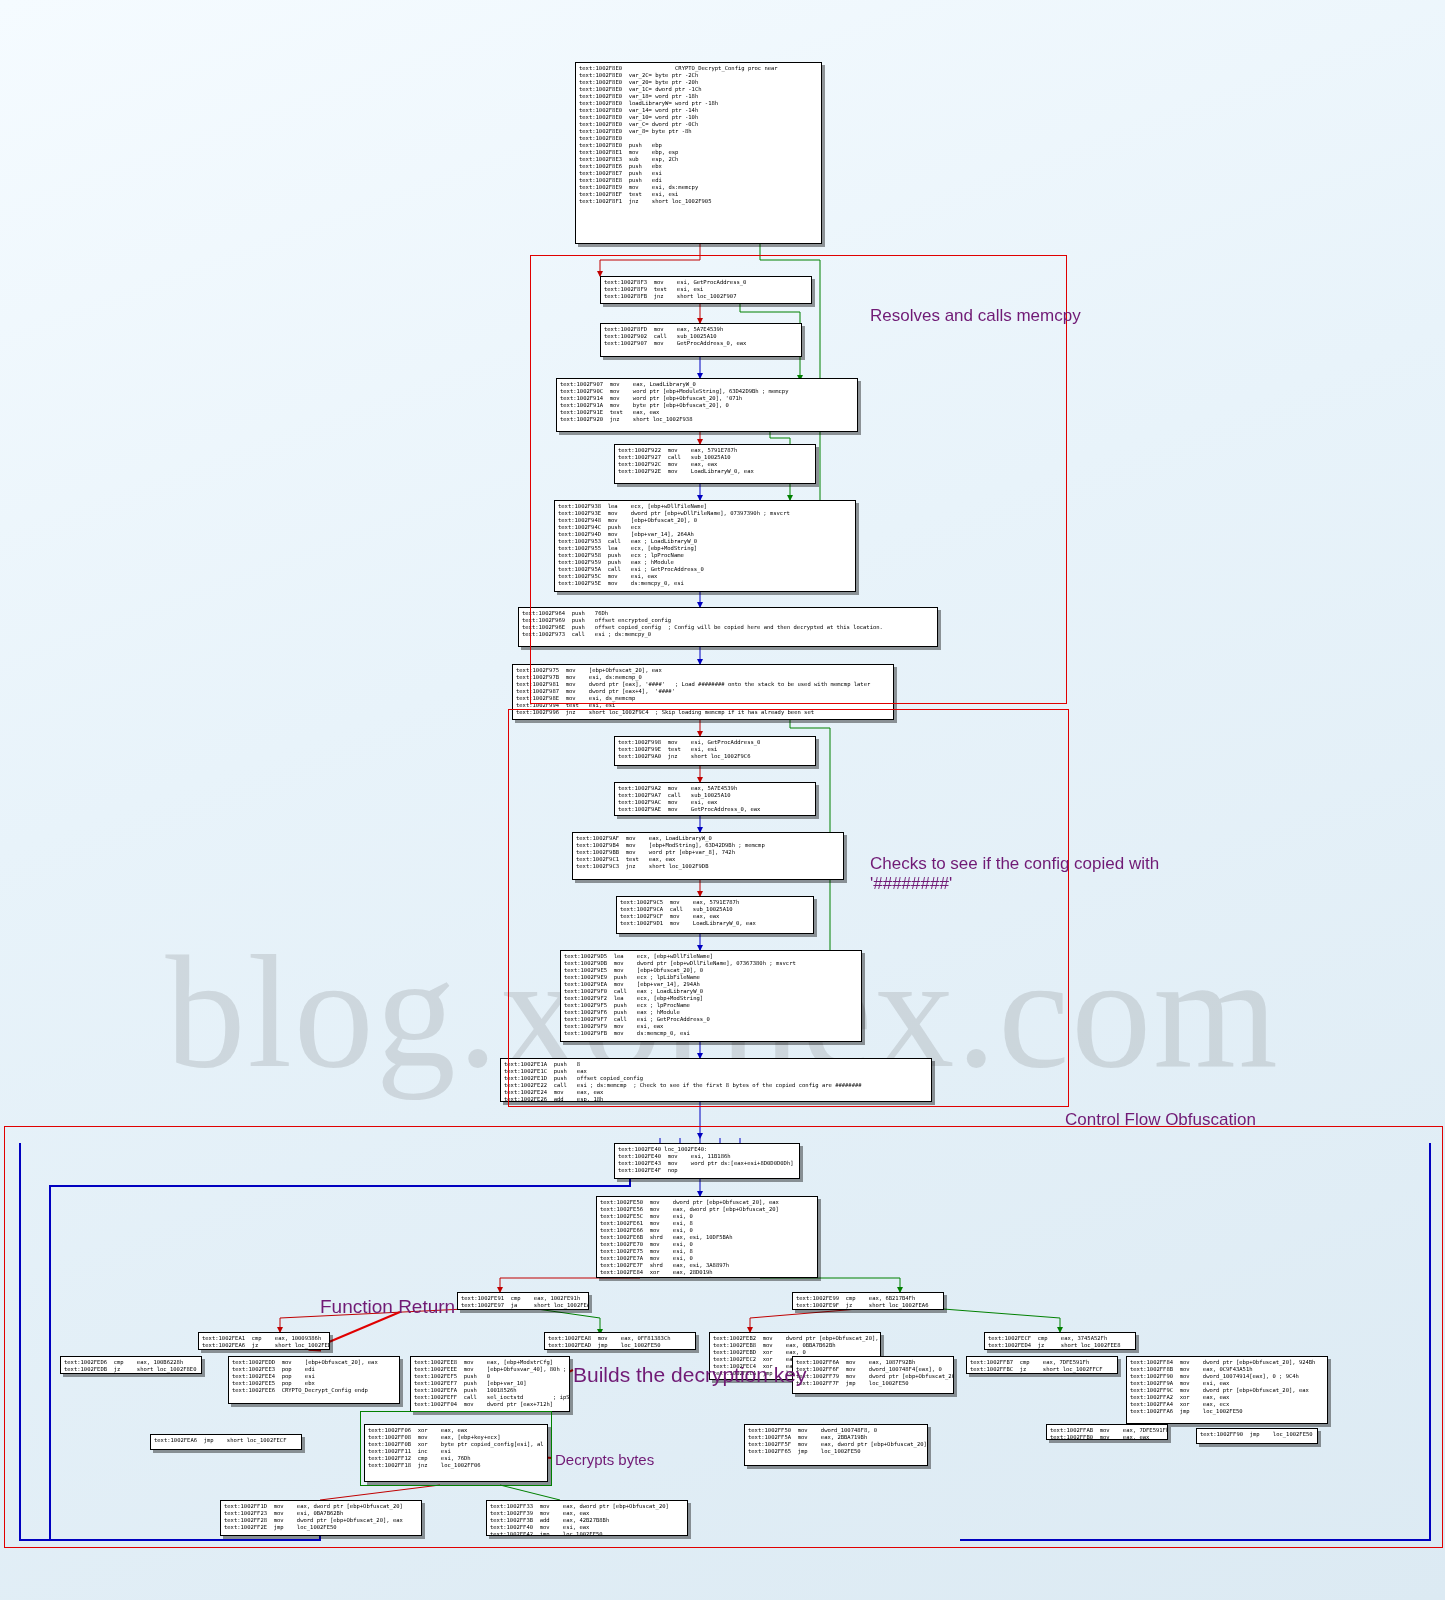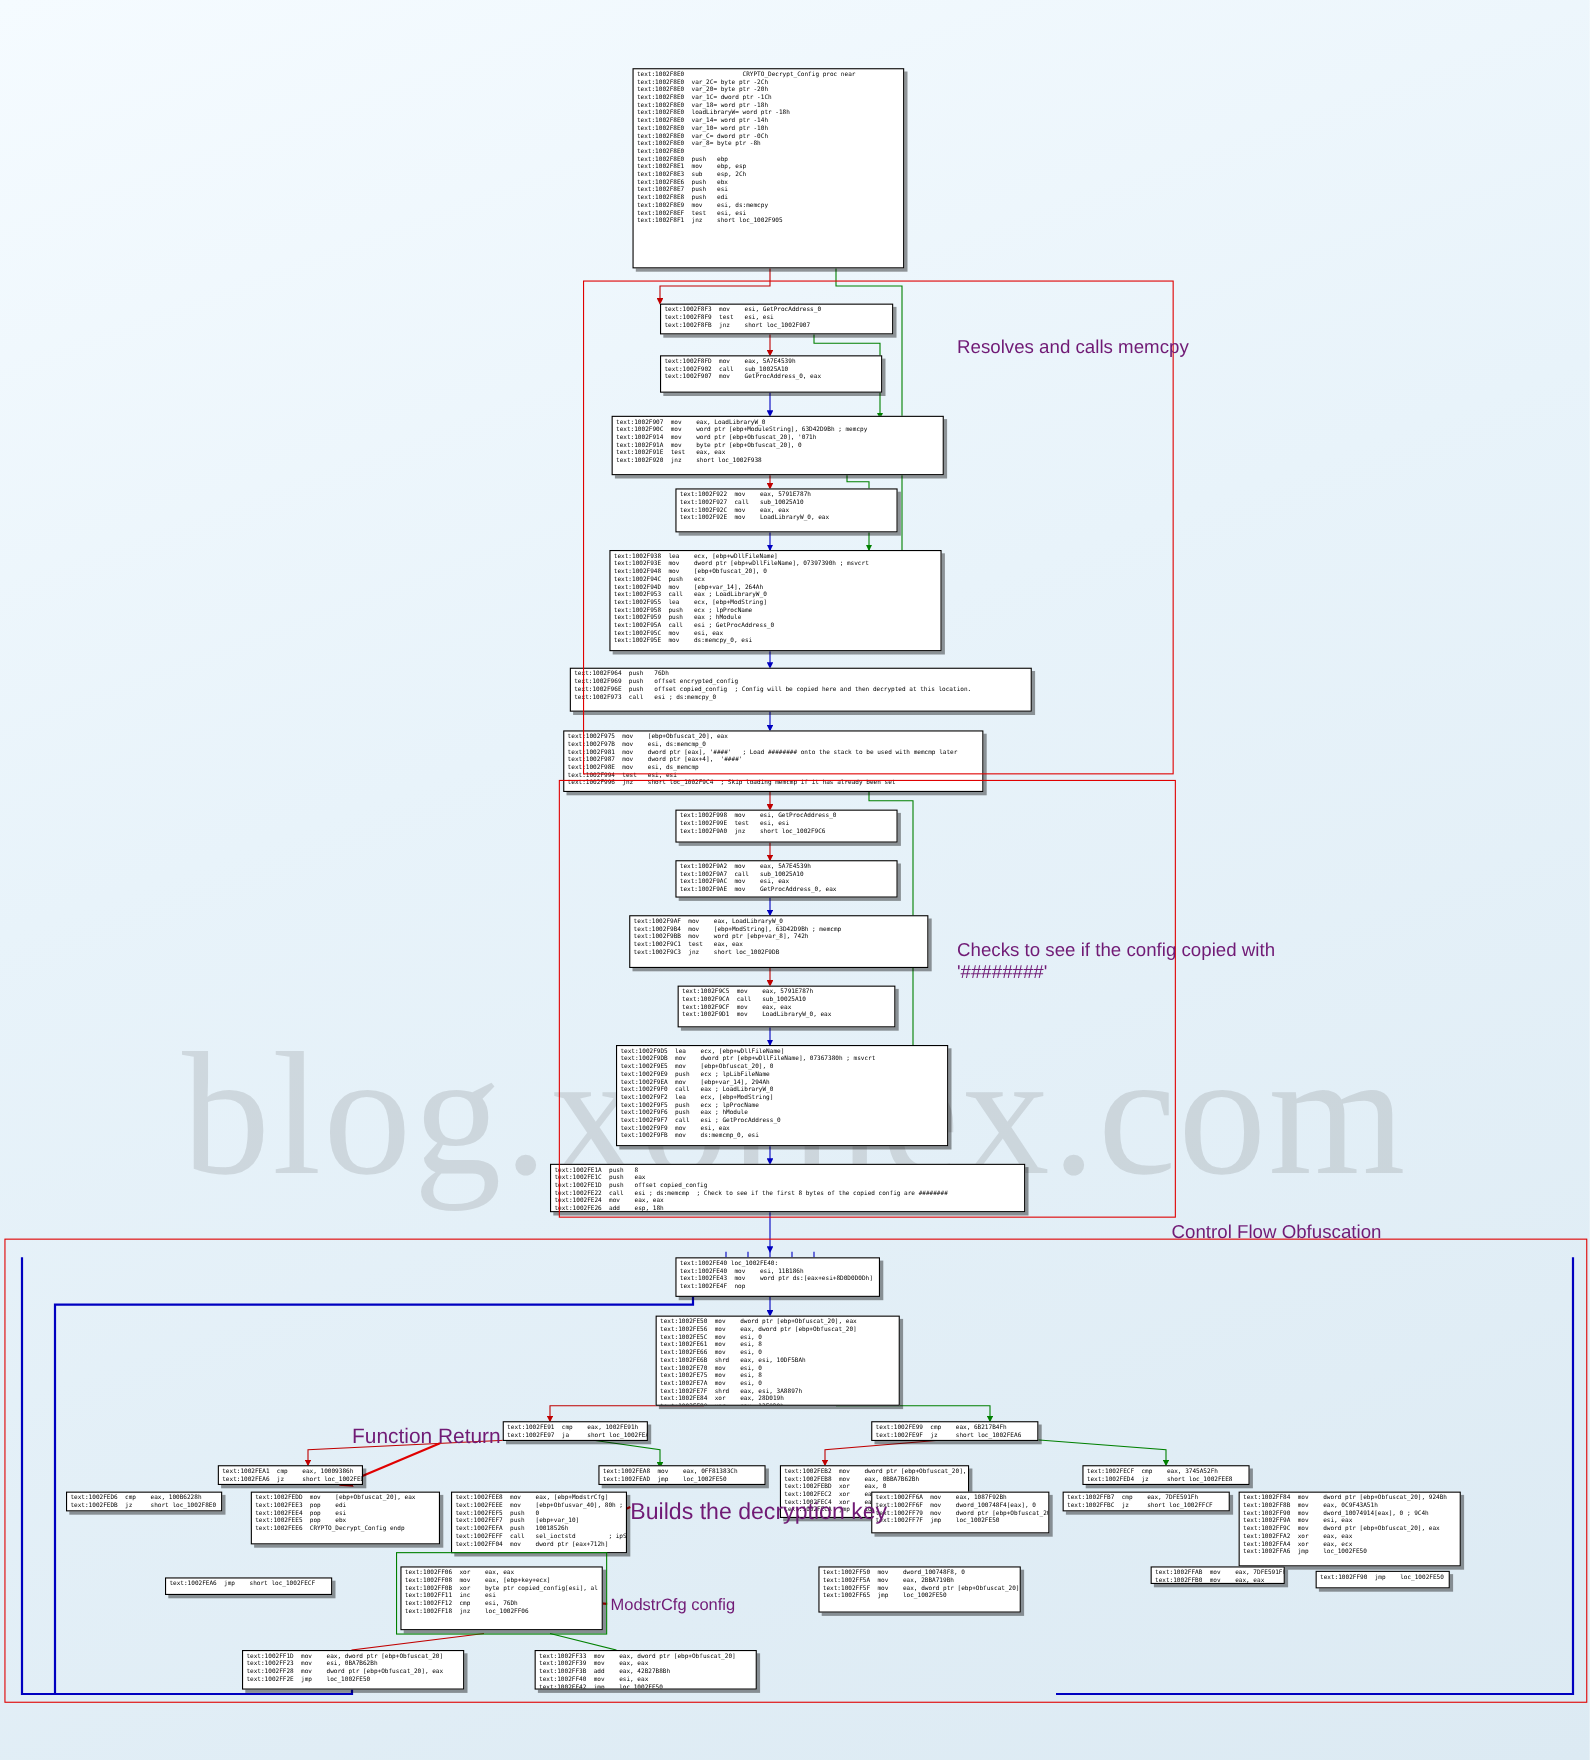--- a/index.html
+++ b/index.html
@@ -66,21 +66,21 @@
 <div class="annot-box" style="left:4px;   top:1126px; width:1437px; height:420px;"></div>
 
 <div style="position:absolute; border:1.5px solid #008000; left:360px; top:1411px; width:190px; height:73px; z-index:4; pointer-events:none;"></div>
 
 <div class="annot" style="left:870px; top:306px;">Resolves and calls memcpy</div>
 <div class="annot" style="left:870px; top:854px;">Checks to see if the config copied with</div>
 <div class="annot" style="left:870px; top:874px;">'########'</div>
 <div class="annot" style="left:1045px; top:1110px;margin-left:20px;">Control Flow Obfuscation</div>
 <div class="annot" style="left:320px; top:1296px; font-size:19px;">Function Return</div>
 <div class="annot" style="left:573px; top:1363px; font-size:21px;">Builds the decryption key</div>
-<div class="annot" style="left:555px; top:1451px; font-size:15px;">ModstrCfg config</div>
+<div class="annot" style="left:555px; top:1451px; font-size:15px;">Decrypts bytes</div>
 
 <svg class="edges">
   <defs>
     <marker id="arr-g" markerWidth="6" markerHeight="6" refX="5" refY="3" orient="auto">
         <path d="M0,0 L6,3 L0,6 Z" fill="#008000"></path>
       </marker>
     <marker id="arr-r" markerWidth="6" markerHeight="6" refX="5" refY="3" orient="auto">
         <path d="M0,0 L6,3 L0,6 Z" fill="#c00000"></path>
       </marker>
     <marker id="arr-b" markerWidth="6" markerHeight="6" refX="5" refY="3" orient="auto">

